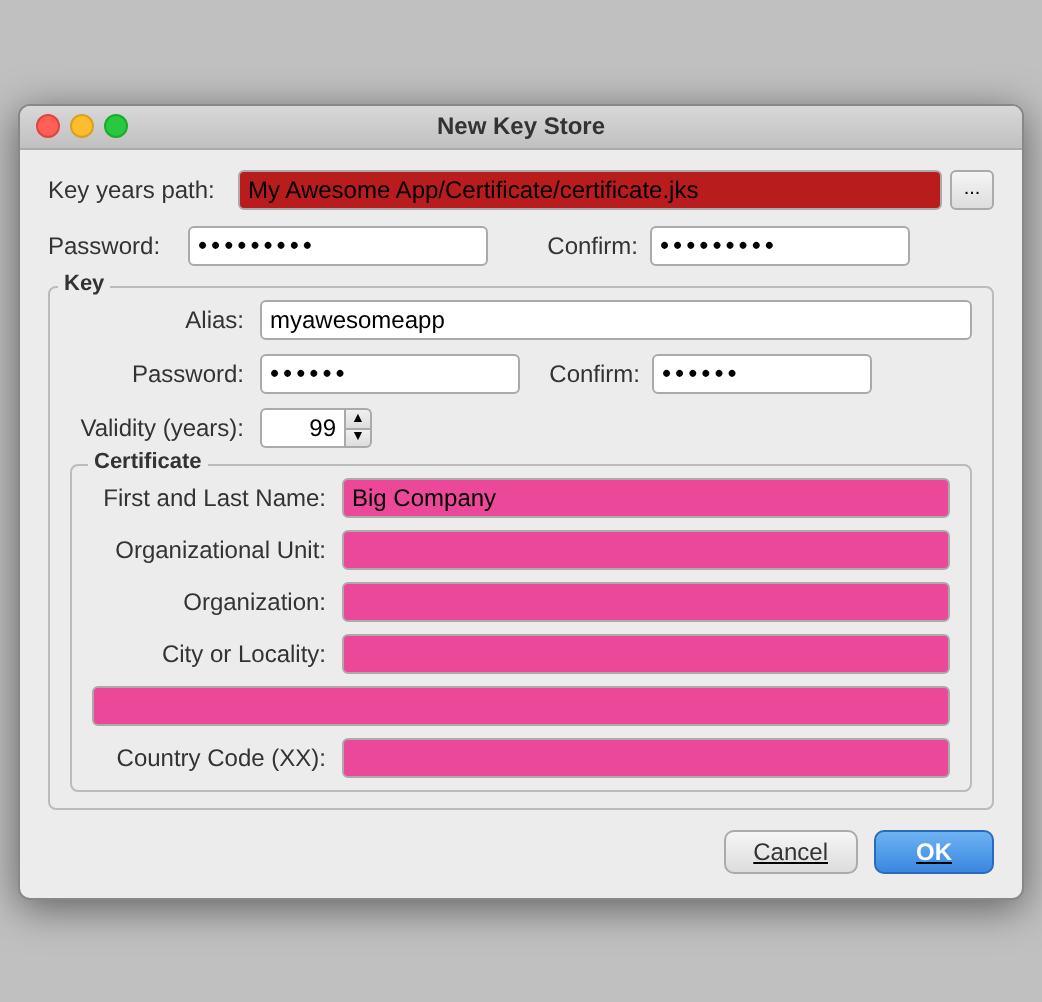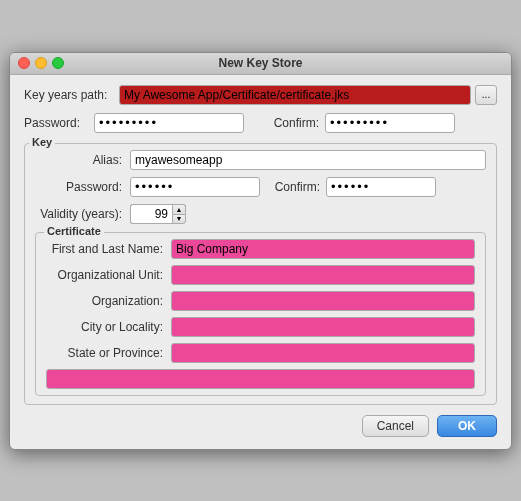--- a/index.html
+++ b/index.html
@@ -308,20 +308,21 @@
 
     .cert-row:last-child {
       margin-bottom: 0;
     }
 
     .buttons-row {
       display: flex;
       justify-content: flex-end;
       gap: 8px;
       margin-top: 6px;
+      text-decoration: underline;
     }
 
     .btn {
       height: 22px;
       min-width: 60px;
       border-radius: 5px;
       border: 1px solid #aaa;
       font-size: 12px;
       cursor: pointer;
       padding: 0 14px;
@@ -407,24 +408,24 @@
         </div>
         <div class="cert-row">
           <span class="cert-label label">Organization:</span>
           <input class="cert-input" type="text" value="" style="">
         </div>
         <div class="cert-row">
           <span class="cert-label label">City or Locality:</span>
           <input class="cert-input" type="text" value="" style="">
         </div>
         <div class="cert-row">
-          <span class="cert-label label">State or Province:</span>
           <input class="cert-input" type="text" value="" style="">
         </div>
         <div class="cert-row">
+          <span class="cert-label label">Country Code (XX):</span>
           <input class="cert-input" type="text" value="" style="">
         </div>
       </div>
 
     </div>
 
     <div class="buttons-row">
       <button class="btn btn-cancel">Cancel</button>
       <button class="btn btn-ok">OK</button>
     </div>

